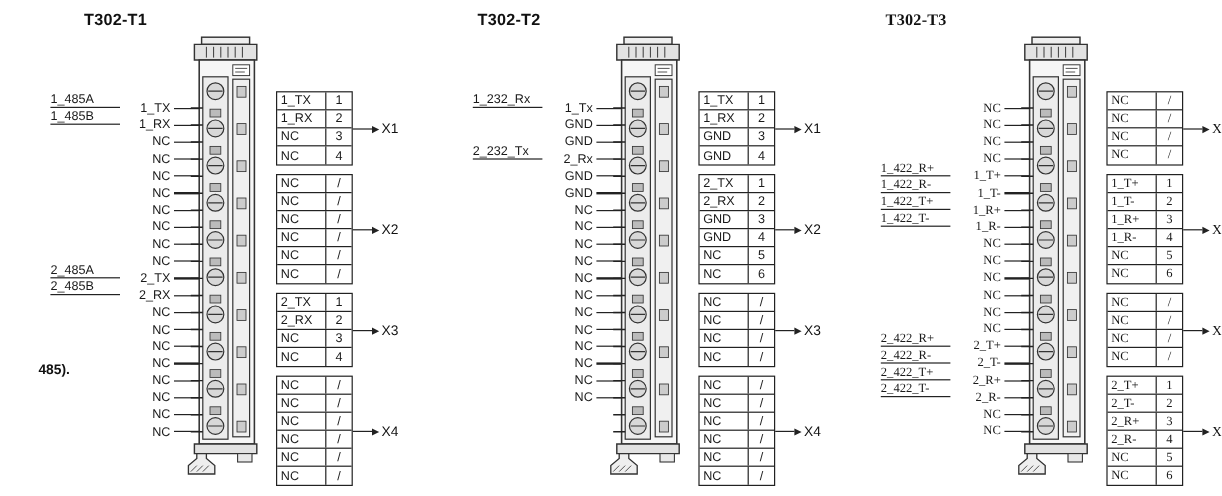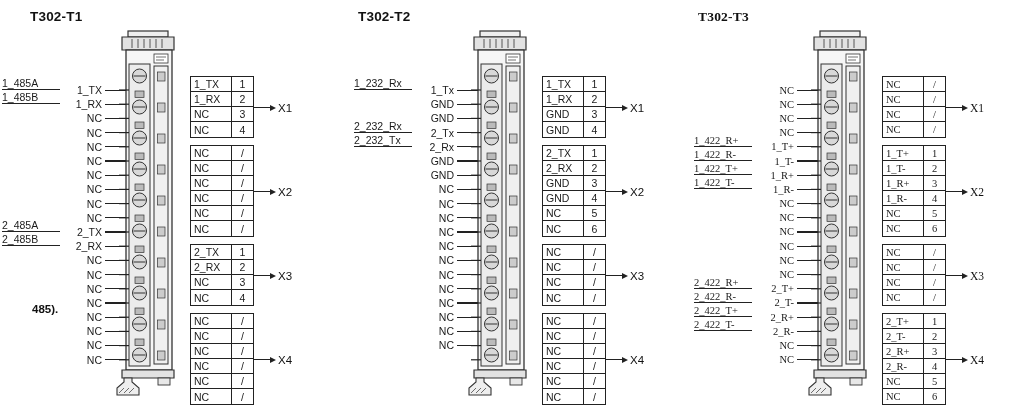--- a/index.html
+++ b/index.html
@@ -1,21 +1,21 @@
 <!DOCTYPE html>
 <html><head>
 <meta charset="utf-8">
 <style>
   * { margin:0; padding:0; box-sizing:border-box; }
   html,body { background:#fff; }
   #canvas {
     position:relative; width:1018px; height:413px; background:#fff;
     font-family:"Liberation Sans", sans-serif; color:#1a1a1a; overflow:hidden;
   }
-  .module { position:absolute; top:0; width:300px; height:326px; }
+  .module { position:absolute; top:0; width:300px; height:326px;margin-left:40px; }
   #modules .module:nth-child(1){ left:0; }
   #modules .module:nth-child(2){ left:352px; }
   #modules .module:nth-child(3){ left:692px;font-family:Liberation Serif, serif; }
   .module-title { position:absolute; top:9px; left:6px; font-size:13.5px; font-weight:bold; letter-spacing:.2px; color:#111; }
   #modules .module:nth-child(1) .module-title { left:30px; }
 
   .labels-col { position:absolute; left:2px; top:83px; width:124px; }
   .pin-row { display:flex; align-items:center; height:14.2px; font-size:10.5px; white-space:nowrap; }
   .outer-label { width:58px; flex:none; position:relative; top:-6px; line-height:11px; font-size:10.5px; }
   .outer-label.has-line { border-bottom:1.2px solid #222; }
@@ -376,25 +376,20 @@
             <span class="outer-label"></span>
             <span class="inner-label">GND</span>
             <span class="wire"></span>
           </div>
           <div class="pin-row">
             <span class="outer-label"></span>
             <span class="inner-label">GND</span>
             <span class="wire"></span>
           </div>
           <div class="pin-row">
-            <span class="outer-label has-line">2_232_Rx</span>
-            <span class="inner-label">2_Tx</span>
-            <span class="wire"></span>
-          </div>
-          <div class="pin-row">
             <span class="outer-label has-line">2_232_Tx</span>
             <span class="inner-label">2_Rx</span>
             <span class="wire"></span>
           </div>
           <div class="pin-row">
             <span class="outer-label"></span>
             <span class="inner-label">GND</span>
             <span class="wire"></span>
           </div>
           <div class="pin-row">

